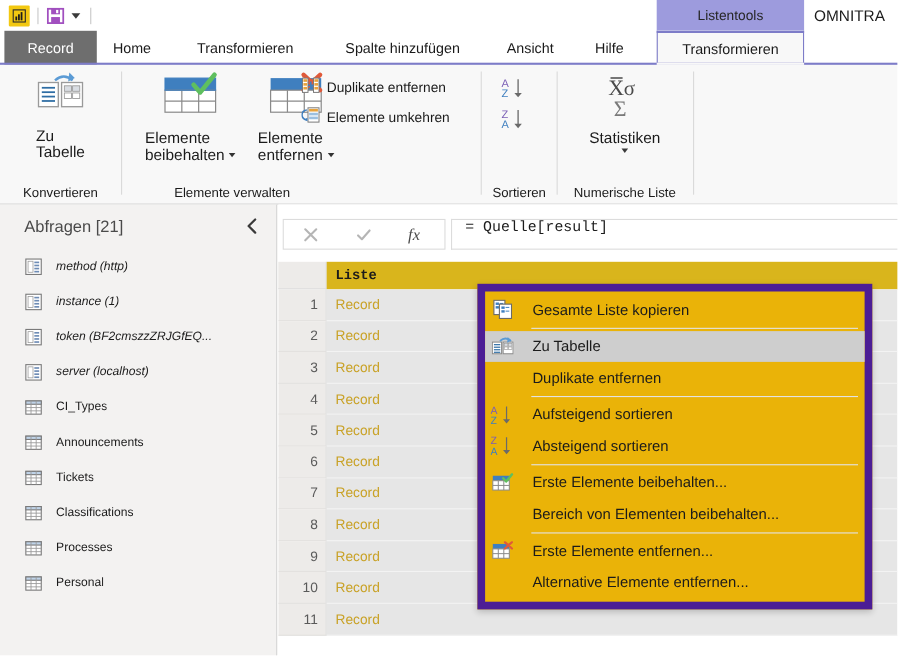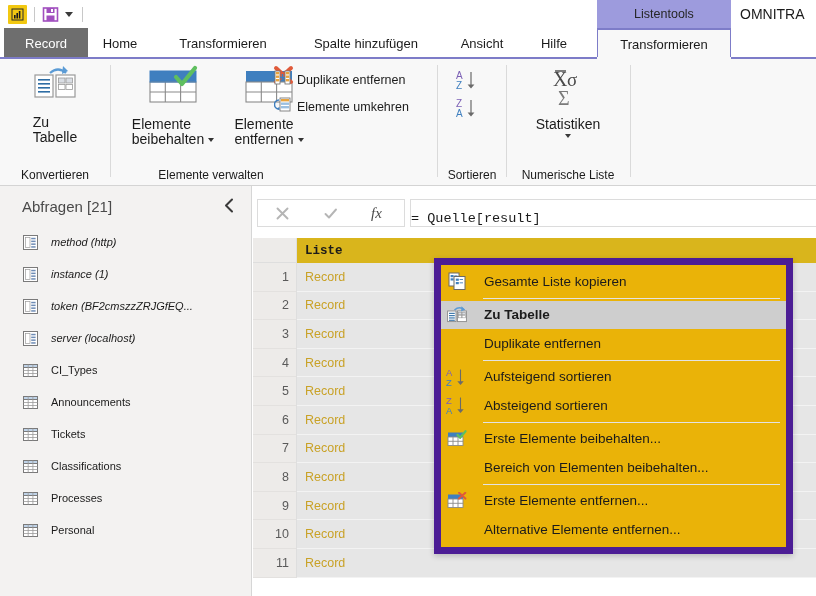--- a/index.html
+++ b/index.html
@@ -175,21 +175,22 @@
     border: 1px solid #dcdcdc; background: #fff;
     display: flex; align-items: center;
   }
   .fx-btn {
     flex: 1; height: 100%; display: flex; align-items: center; justify-content: center;
     cursor: default;
   }
   .fx-input {
     position: absolute; left: 157px; top: 13px; width: 406px; height: 28px;
     border: 1px solid #dcdcdc; border-right: none; background: #fff;
-    display: flex; align-items: flex-end;
+    display: flex; align-items: flex-start;
+    padding-left: 12px;
     font-family: "Liberation Mono", "DejaVu Sans Mono", monospace;
     font-size: 13.5px; color: #1b1b1b;
     white-space: nowrap;
   }
 
   .gridhead {
     position: absolute; left: 0; top: 52px; width: 563px; height: 25px; font-family: Liberation Mono, monospace;
   }
   .gh-corner {
     position: absolute; left: 0; top: 0; width: 44px; height: 25px;
@@ -228,21 +229,21 @@
     background: #eab308;
     border: 7px solid #4c1d95;
     box-shadow: 0 2px 6px rgba(0,0,0,0.20);
     padding: 2px 0 3px 0;
     z-index: 50;
   }
   .mi {
     height: 28.5px; display: flex; align-items: center; cursor: default;
     position: relative;
   }
-  .mi.sel { background: #CECECE; font-weight: bold; }
+  .mi.sel { background: #CECECE; }
   .mi .miicon {
     width: 32px; height: 100%; flex: none;
     display: flex; align-items: center; justify-content: center;
   }
   .mi .milabel {
     font-size: 13.5px; color: #1b1b1b; white-space: nowrap;
     margin-left: 11px;
   }
   .misep {
     height: 1px; background: #e3e3e3; margin: 2px 6px 2px 42px;

